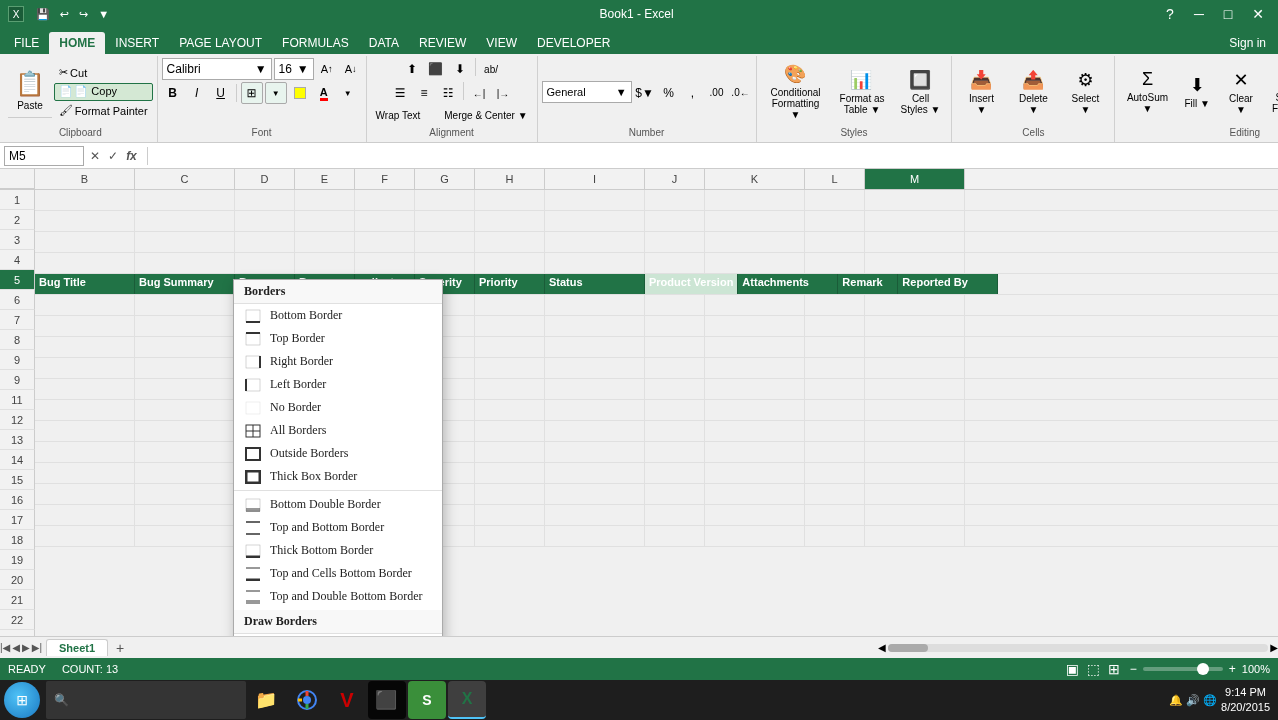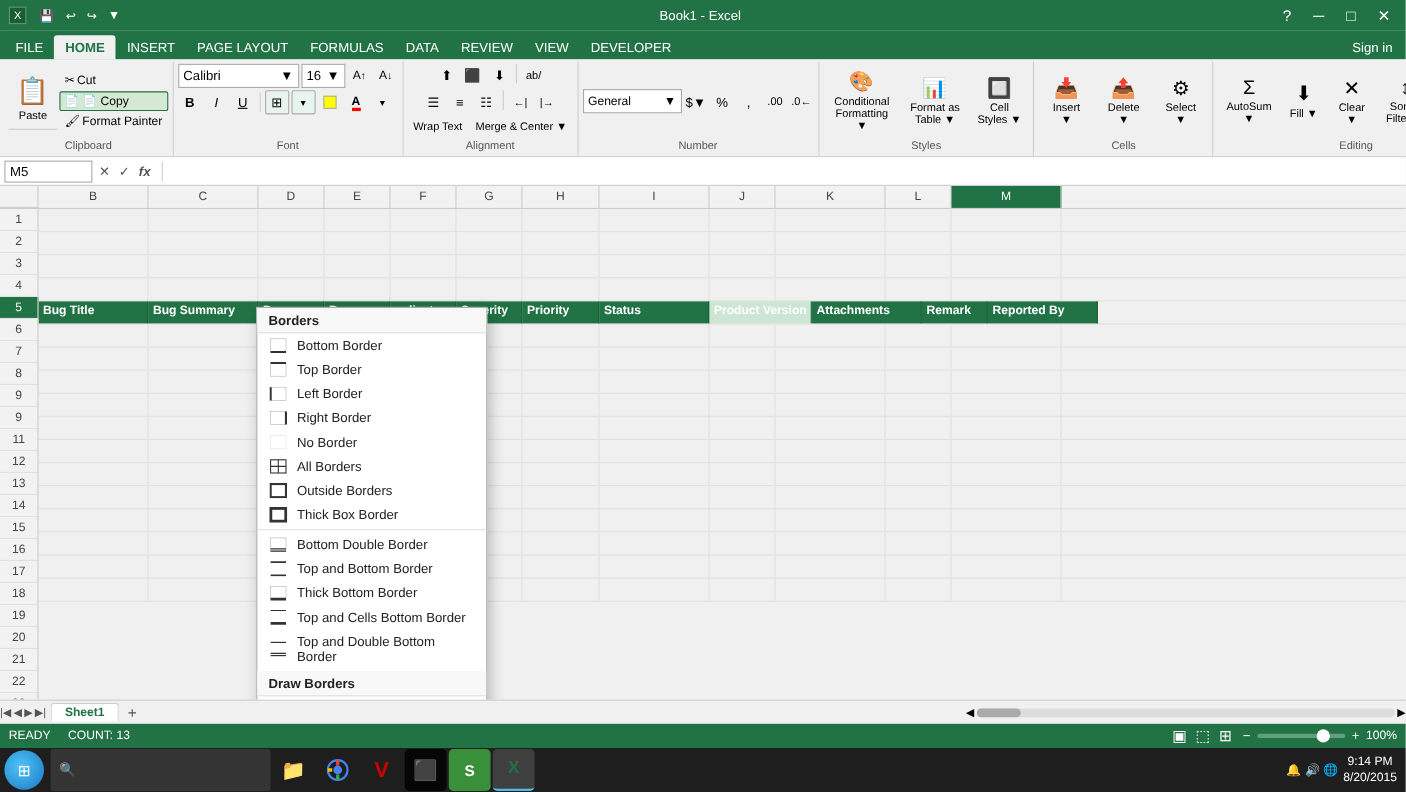--- a/index.html
+++ b/index.html
@@ -196,20 +196,21 @@
     .dropdown-menu {
       position: absolute;
       top: 110px;
       left: 233px;
       width: 210px;
       background: white;
       border: 1px solid #aaa;
       box-shadow: 2px 4px 12px rgba(0,0,0,0.25);
       z-index: 200;
       font-size: 12px;
+      font-family: Liberation Serif, serif;
     }
     .dropdown-section-header {
       padding: 4px 10px;
       font-weight: bold;
       color: #222;
       background: #f8f8f8;
       border-bottom: 1px solid #e0e0e0;
     }
     .dropdown-item {
       display: flex;
@@ -450,21 +451,21 @@
           <button class="format-btn" style="font-size:10px;">ab/</button>
         </div>
         <div class="align-row">
           <button class="format-btn">☰</button>
           <button class="format-btn">≡</button>
           <button class="format-btn">☷</button>
           <div style="width:1px;background:#ccc;height:18px;margin:0 2px;"></div>
           <button class="format-btn" style="font-size:10px;">←|</button>
           <button class="format-btn" style="font-size:10px;">|→</button>
         </div>
-        <div style="display:flex;gap:2px;align-items:flex-end;">
+        <div style="display:flex;gap:14px;align-items:flex-end;">
           <button class="ribbon-btn-small" style="font-size:10px;">Wrap Text</button>
           <button class="ribbon-btn-small" style="font-size:10px;">Merge &amp; Center ▼</button>
         </div>
       </div>
       <div class="ribbon-group-label">Alignment</div>
     </div>
 
     <div class="ribbon-group">
       <div class="ribbon-group-content" style="flex-direction:row;">
         <div class="number-format-box">
@@ -865,34 +866,34 @@
               <line x1="1" y1="1" x2="15" y2="1" stroke="#333" stroke-width="2"></line>
             </svg>
         </div>
         <span class="item-label">Top Border</span>
       </div>
 
       <div class="dropdown-item">
         <div class="item-icon">
           <svg width="16" height="14" viewBox="0 0 16 14">
               <rect x="1" y="1" width="14" height="12" fill="none" stroke="#aaa" stroke-width="0.5"></rect>
+              <line x1="15" y1="1" x2="15" y2="13" stroke="#333" stroke-width="2"></line>
+            </svg>
+        </div>
+        <span class="item-label">Right Border</span>
+      </div>
+
+      <div class="dropdown-item">
+        <div class="item-icon">
+          <svg width="16" height="14" viewBox="0 0 16 14">
+              <rect x="1" y="1" width="14" height="12" fill="none" stroke="#aaa" stroke-width="0.5"></rect>
               <line x1="1" y1="1" x2="1" y2="13" stroke="#333" stroke-width="2"></line>
             </svg>
         </div>
         <span class="item-label">Left Border</span>
-      </div>
-
-      <div class="dropdown-item">
-        <div class="item-icon">
-          <svg width="16" height="14" viewBox="0 0 16 14">
-              <rect x="1" y="1" width="14" height="12" fill="none" stroke="#aaa" stroke-width="0.5"></rect>
-              <line x1="15" y1="1" x2="15" y2="13" stroke="#333" stroke-width="2"></line>
-            </svg>
-        </div>
-        <span class="item-label">Right Border</span>
       </div>
 
       <div class="dropdown-item">
         <div class="item-icon">
           <svg width="16" height="14" viewBox="0 0 16 14">
               <rect x="1" y="1" width="14" height="12" fill="none" stroke="#ddd" stroke-width="0.5"></rect>
             </svg>
         </div>
         <span class="item-label">No Border</span>
       </div>

